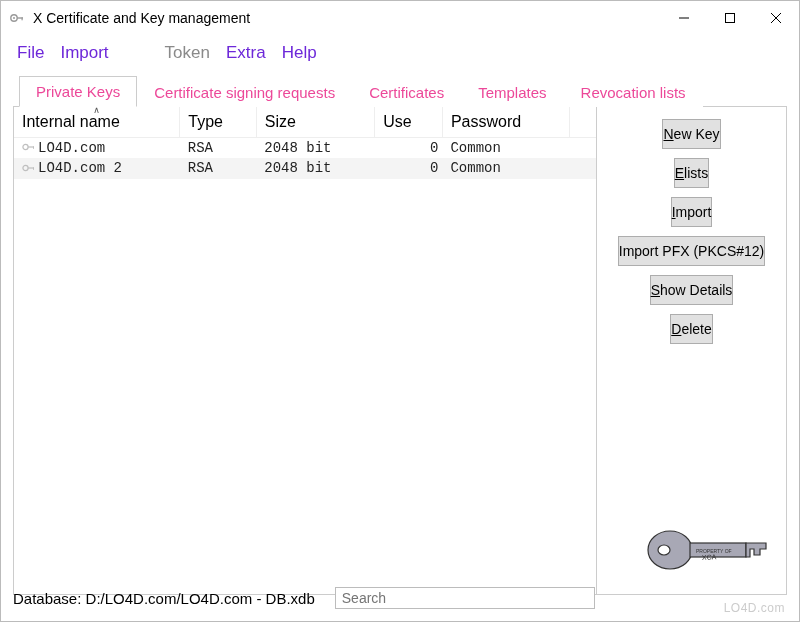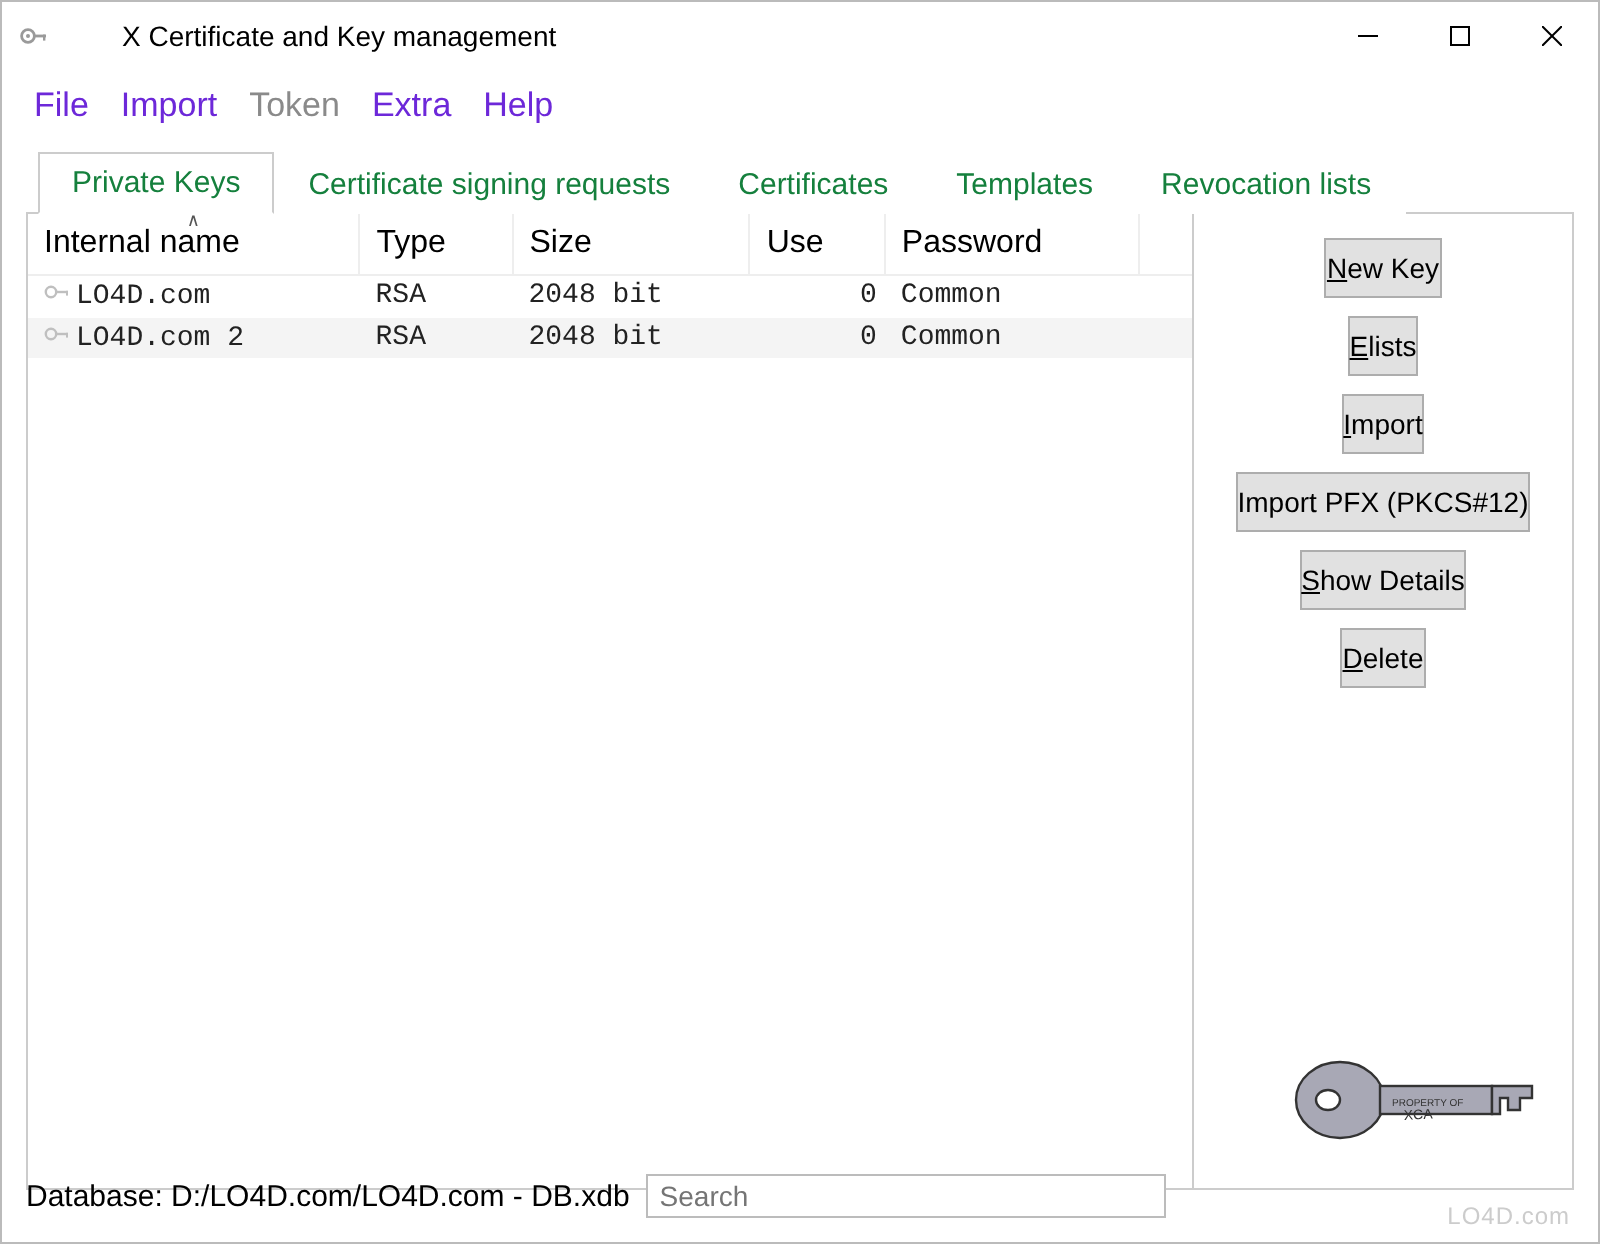--- a/index.html
+++ b/index.html
@@ -13,21 +13,20 @@
     position: relative;
     border: 1px solid #bbb;
   }
   
   .titlebar {
     display: flex;
     align-items: center;
     height: 34px;
     padding: 0 0 0 8px;
     background: #fff;
-    gap: 28px;
   }
   .titlebar .app-icon {
     width: 16px; height: 16px; margin-right: 8px;
     display: inline-flex; align-items: center;
   }
   .titlebar .title { font-size: 14px; color: #000; }
   .win-controls { margin-left: auto; display: flex; }
   .win-btn {
     width: 46px; height: 32px;
     display: flex; align-items: center; justify-content: center;
@@ -37,36 +36,36 @@
   .menubar {
     display: flex;
     padding: 6px 10px 10px 10px;
     gap: 4px;
   }
   .menubar .menuitem {
     font-size: 17px;
     color: #6d28d9;
     padding: 2px 6px;
   }
-  .menubar .menuitem.disabled { color: #8a8a8a; }
+  .menubar .menuitem.disabled { color: #8a8a8a; margin-left: 40px; }
   
   .content {
     margin: 0 12px 8px 12px;
   }
   
   .tabstrip {
     display: flex;
     align-items: flex-end;
     border-bottom: 1px solid #ccc;
     padding-left: 6px;
   }
   .tab {
     padding: 6px 16px 6px 16px;
     font-size: 15px;
-    color: #15803d;
+    color: #ec4899;
     border: 1px solid transparent;
     border-bottom: none;
     position: relative;
     top: 1px;
     background: #fff;
   }
   .tab.active {
     border: 1px solid #ccc;
     border-bottom: 1px solid #fff;
     background: #fff;
@@ -147,21 +146,21 @@
   }
   
   .statusbar {
     position: absolute;
     bottom: 0;
     left: 0; right: 0;
     height: 30px;
     display: flex;
     align-items: center;
     padding: 0 12px 16px 12px;
-    gap: 8px;
+    gap: 20px;
   }
   .statusbar .db-label { font-size: 15px; color: #000; }
   .statusbar input.search {
     flex: 0 0 260px;
     height: 22px;
     border: 1px solid #bcbcbc;
     padding: 2px 6px;
     font-family: Liberation Sans, sans-serif;
     font-size: 14px;
   }

